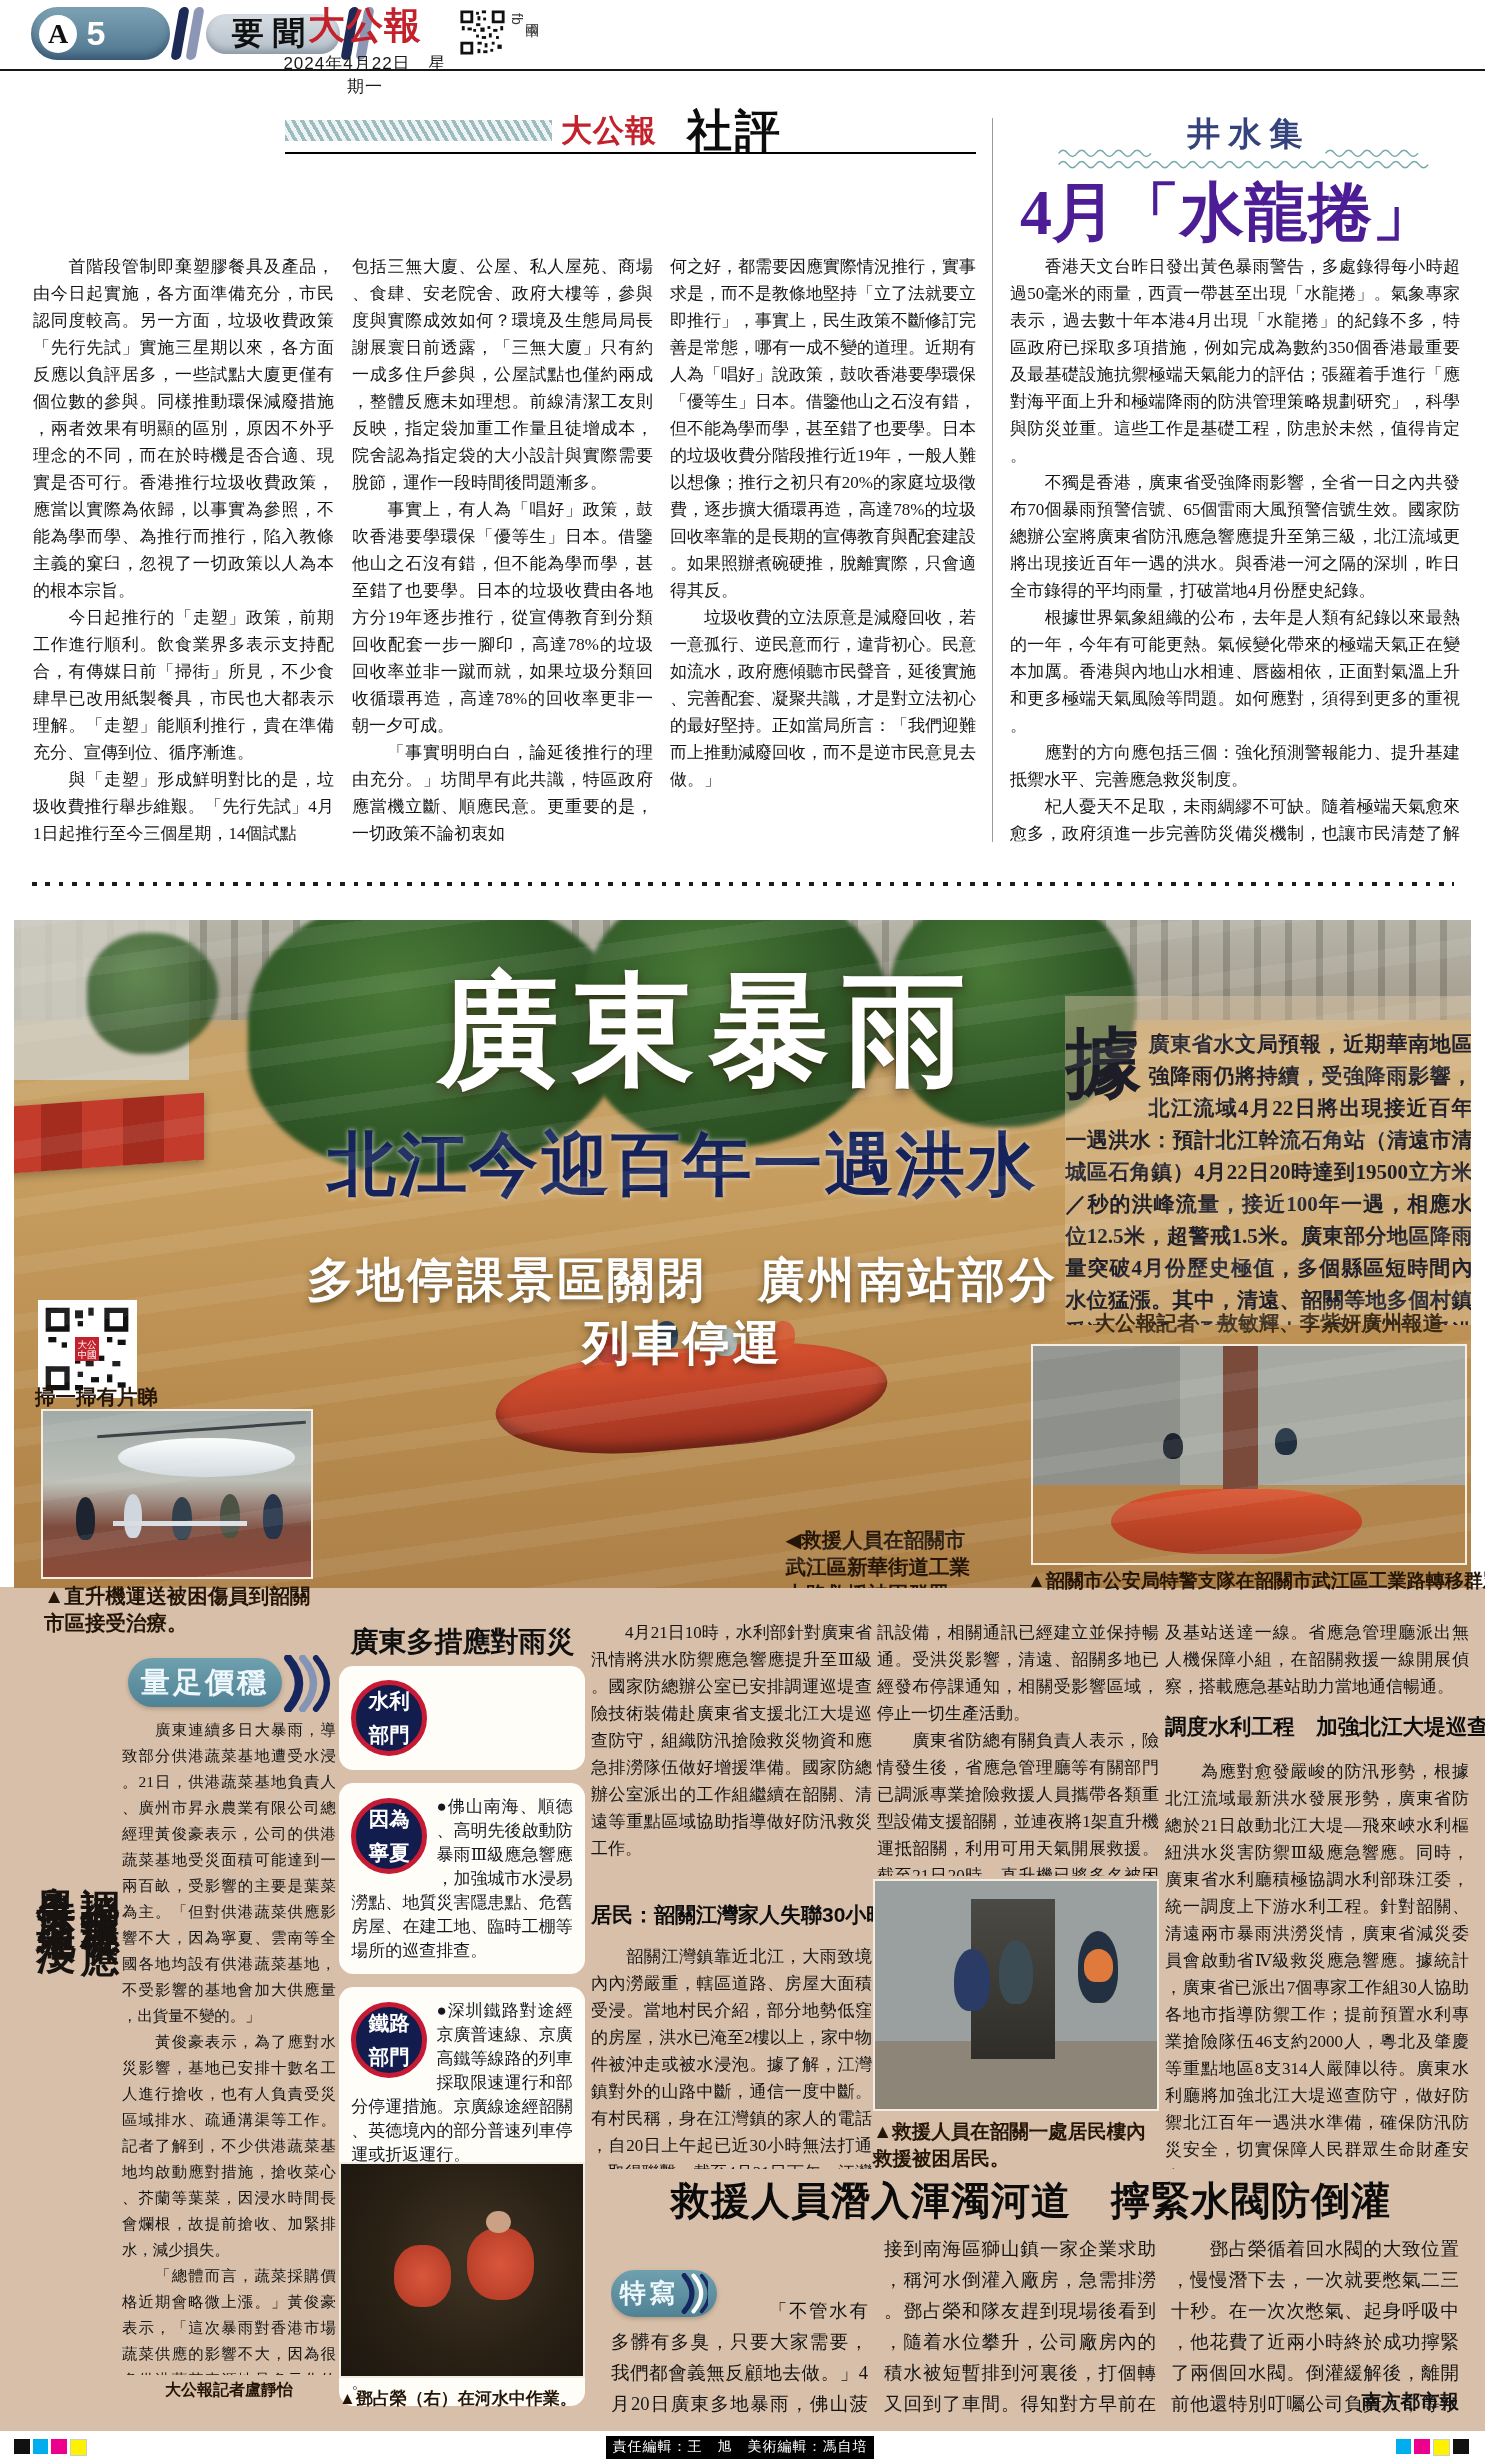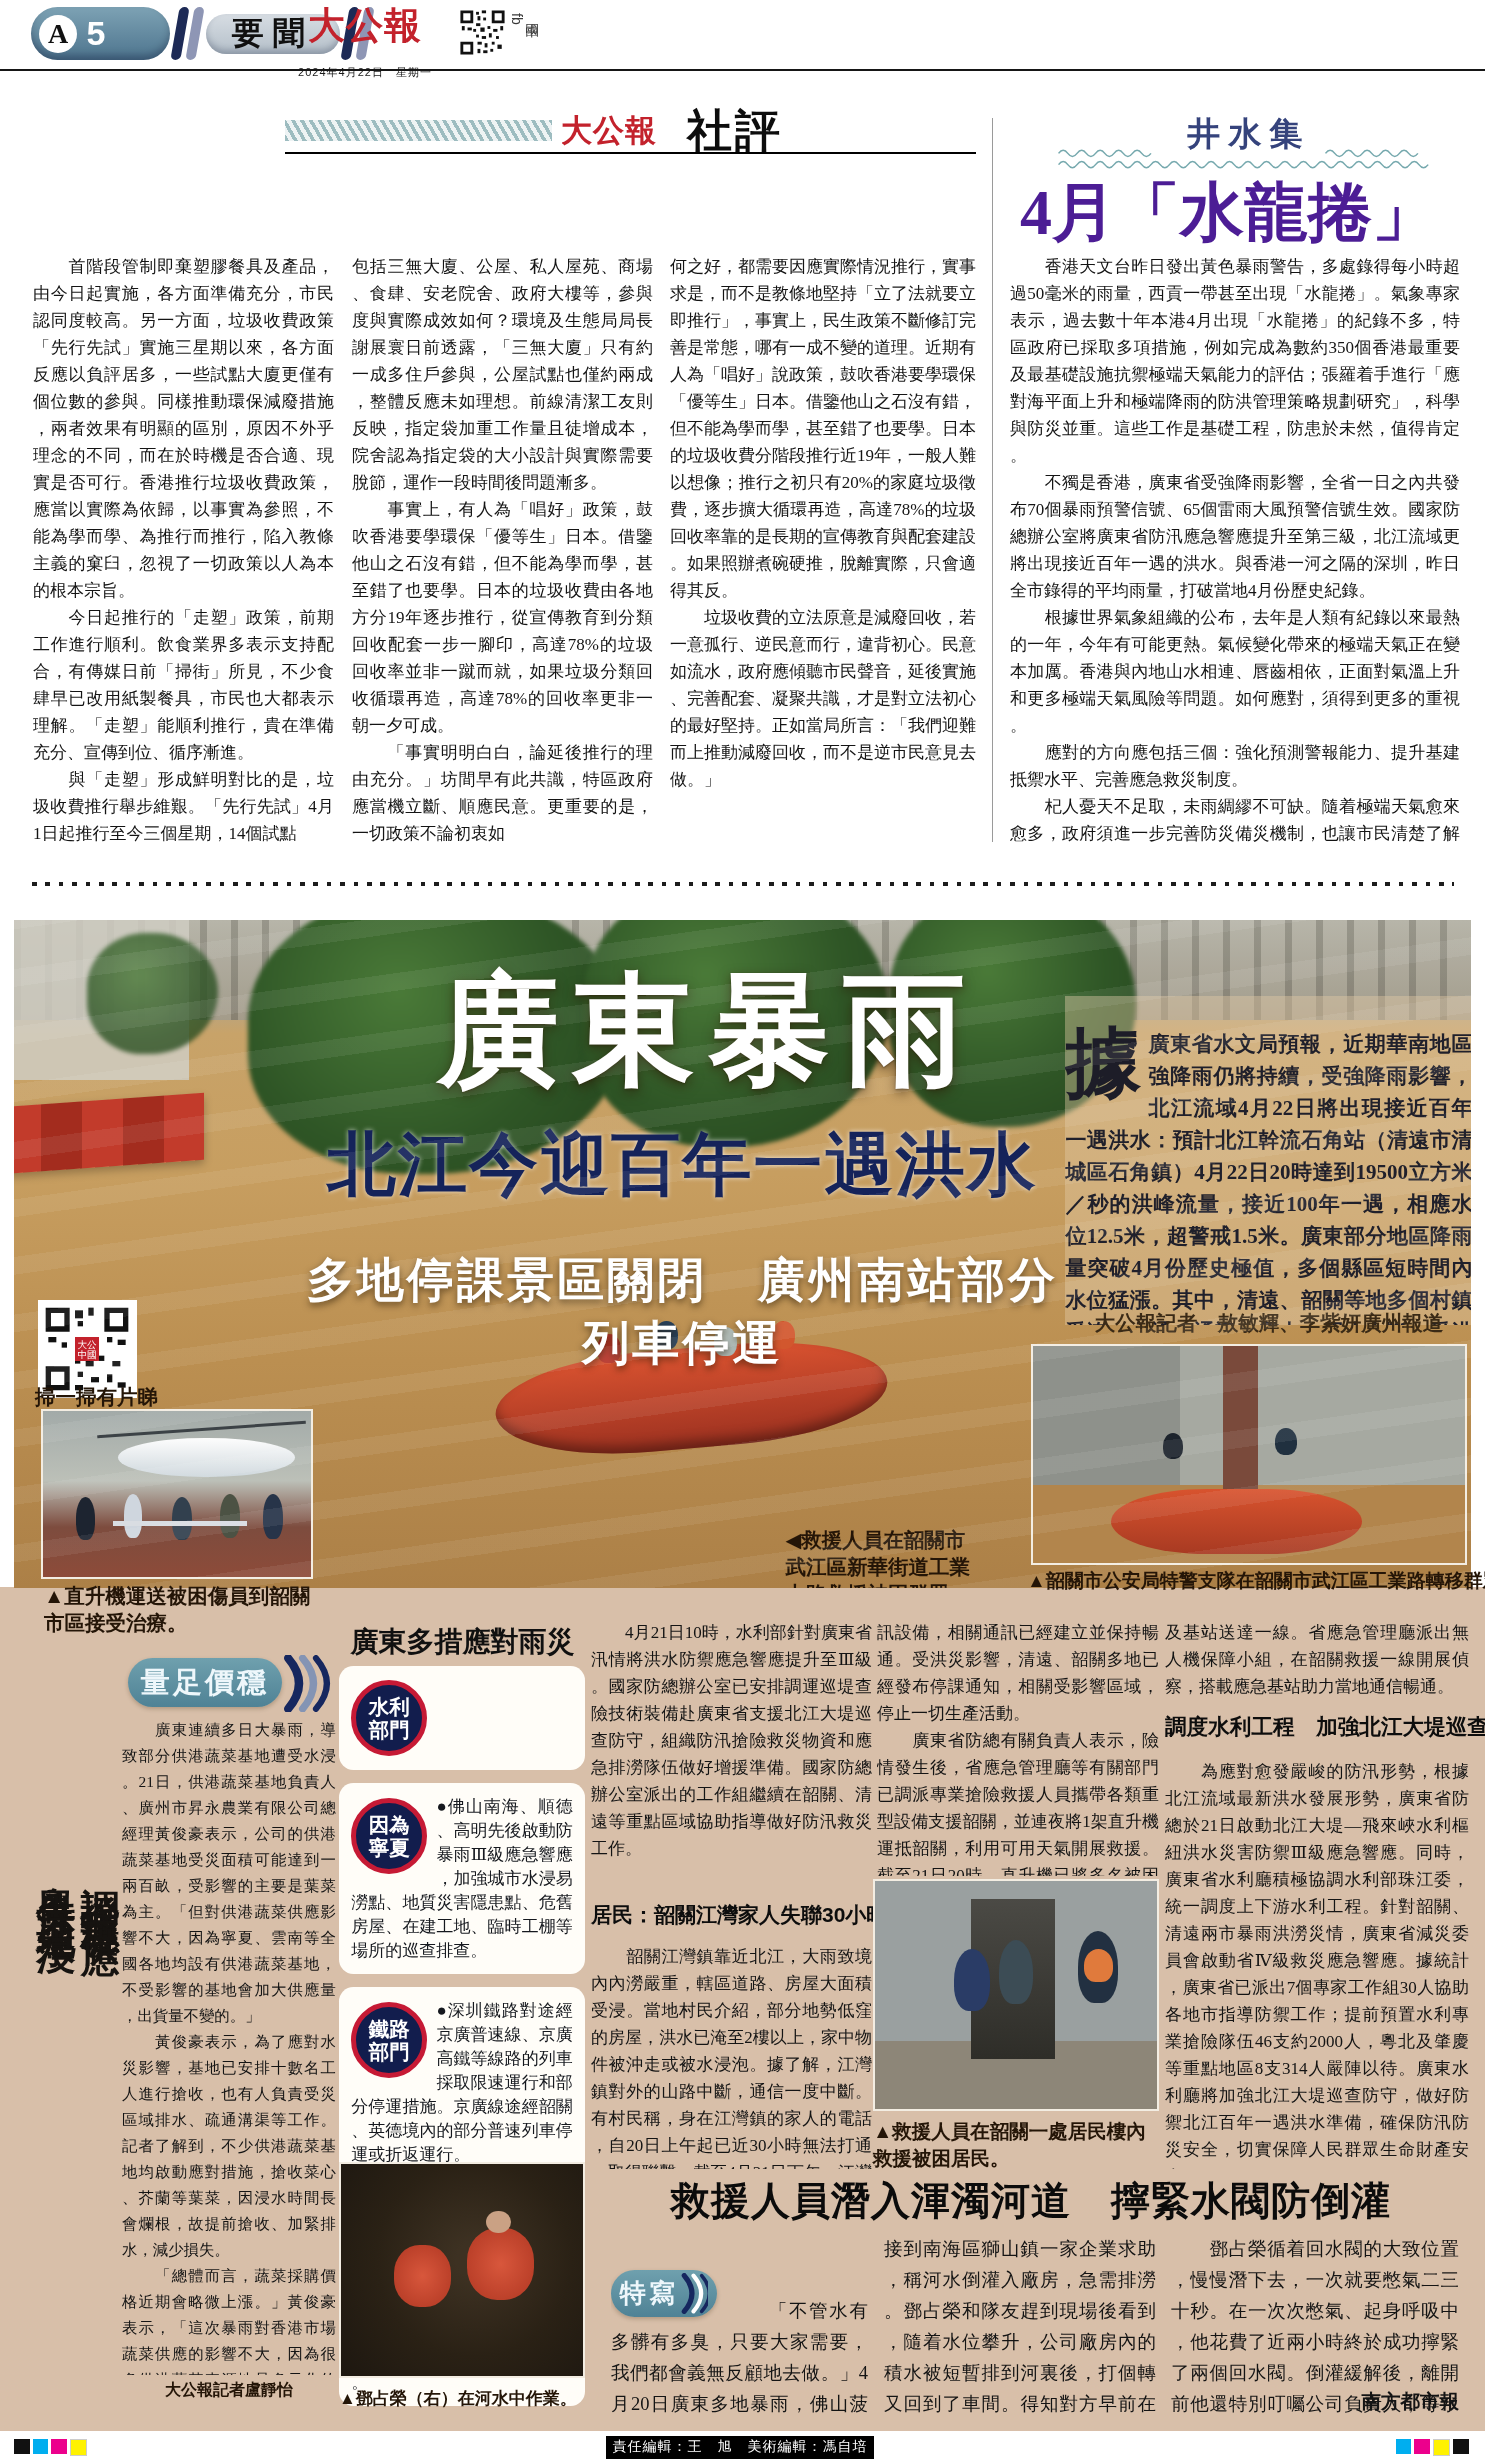--- a/index.html
+++ b/index.html
@@ -16,21 +16,21 @@
   .a-circle{width:38px;height:38px;border-radius:50%;background:#fff;margin-left:8.2px;
       display:flex;align-items:center;justify-content:center;font-size:28px;font-weight:bold;color:#111;}
   .ed-num{color:#fff;font-size:34px;font-weight:bold;margin-left:9.2px;}
   .stripe{width:10.3px;height:53px;border-radius:6.2px;background:#1d2a56;transform:skewX(-10deg);}
   .stripe.lt{background:#8e96b5;}
   .pill-light{width:134px;height:40px;border-radius:27px;background:linear-gradient(180deg,#d7dde3,#b4bfc9);
       display:flex;align-items:center;justify-content:center;box-shadow:inset 0 -4.1px 6.2px rgba(20,30,60,.25);}
   .pill-light span{font-size:32px;font-weight:bold;letter-spacing:9.2px;color:#101010;}
   .mast{left:280px;top:8.2px;width:170px;text-align:center;}
   .mast .m1{font-size:37px;font-weight:bold;color:#c3222c;letter-spacing:1px;line-height:36px;}
-  .mast .m2{font-size:11px;color:#1a1a1a;margin-top:21px;letter-spacing:1px;}
+  .mast .m2{font-size:17px;color:#1a1a1a;margin-top:8px;letter-spacing:1px;}
   .qr{background:#fff;}
   .qr svg{display:block;}
   .hdr-rule{left:0;top:69px;width:1486px;height:1.5px;background:#161616;}
   .vtext{writing-mode:vertical-rl;}
   
   .hatch{left:285px;top:120px;width:267px;height:20.5px;
      background:repeating-linear-gradient(60deg,#9dbcc0 0 3.6px,#eef3f4 3.6px 7.7px);}
   .ed-brand-red{left:561px;top:110px;font-size:31px;font-weight:bold;color:#c3222c;letter-spacing:1px;}
   .ed-brand-blk{left:687px;top:101px;font-size:45px;font-weight:bold;color:#0d0d0d;letter-spacing:3.1px;}
   .ed-rule{left:285px;top:152px;width:691px;height:2.1px;background:#000;}
@@ -97,21 +97,21 @@
      box-shadow:0 2.1px 4.1px rgba(60,40,10,.25);}
   .swoosh{display:block;}
   .v-head{left:34px;top:1856px;height:534px;writing-mode:vertical-lr;white-space:pre-line;
      font-size:39px;font-weight:bold;letter-spacing:8.2px;line-height:44px;color:#161310;}
   .supply-body{left:122px;top:1717px;width:214px;height:658px;font-size:15.4px;line-height:26px;}
   .supply-by{left:122px;top:2380px;width:214px;text-align:center;font-size:16px;font-weight:bold;color:#241507;}
   .ib-title{left:339px;top:1623px;width:247px;text-align:center;font-size:28px;font-weight:bold;color:#101010;}
   .ib-wrap{left:339px;top:1666px;width:246px;display:flex;flex-direction:column;gap:13.4px;}
   .card{background:#fffdf8;border-radius:14.4px;padding:12.3px 12.3px 10.3px 12.3px;box-sizing:border-box;}
   .cbadge{float:left;width:66px;height:66px;border-radius:50%;background:#121d4d;border:5.7px solid #c61a35;
-     color:#fff;font-size:20.5px;font-weight:bold;line-height:23px;display:flex;align-items:center;justify-content:center;
+     color:#fff;font-size:20.5px;font-weight:bold;line-height:34px;display:flex;align-items:center;justify-content:center;
      text-align:center;margin:2.1px 9.2px 3.1px 0;font-family:"Liberation Sans",sans-serif;}
   .cbadge span{width:45px;display:block;}
   .ctext{font-size:17px;line-height:24px;text-align:justify;color:#15181e;white-space:pre-line;line-break:anywhere;}
   .ph-night{left:339px;top:2162px;width:246px;height:216px;
      background:radial-gradient(circle at 55% 45%,#3d3122 10%,#2a2115 55%,#1d1710 100%);}
   .redvest{position:absolute;border-radius:45%;background:radial-gradient(#d8573c,#b03722);}
   .cap-night{left:339px;top:2385px;width:236px;font-size:17px;white-space:nowrap;}
   .mid1{left:591px;top:1619px;width:281px;height:280px;}
   .sub1{left:591px;top:1901px;width:281px;font-size:21px;font-weight:bold;color:#0d0d0d;white-space:nowrap;}
   .mid2{left:591px;top:1943px;width:281px;height:226px;}

